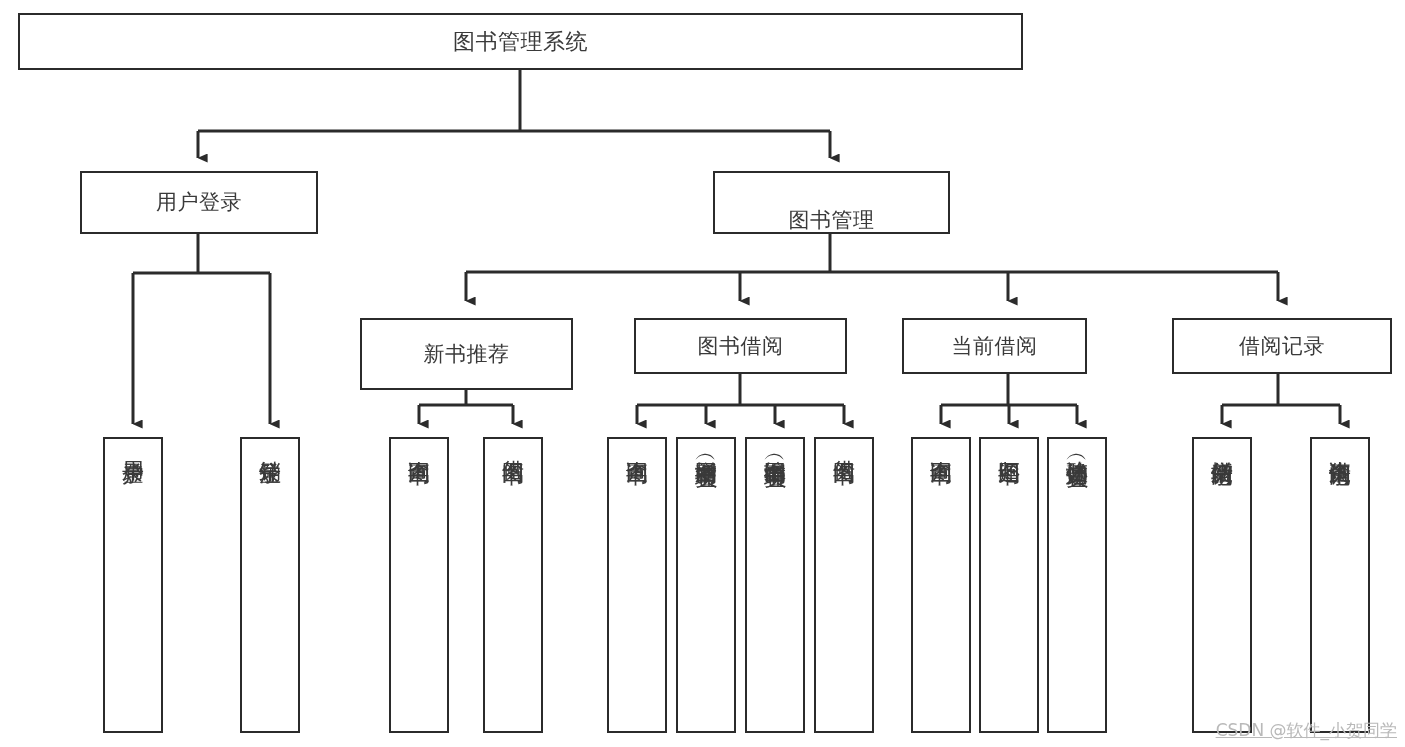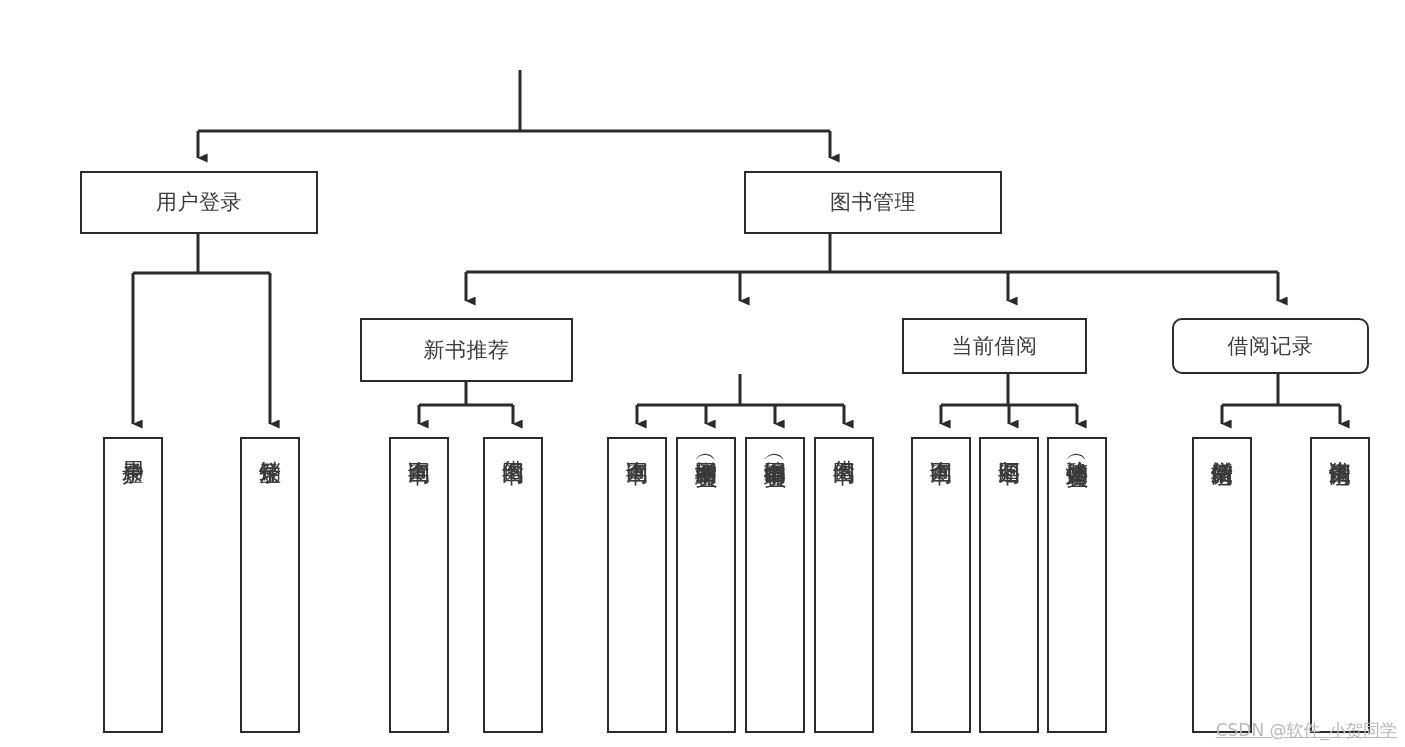--- a/index.html
+++ b/index.html
@@ -123,39 +123,45 @@
       <path d="M 1009,405 L 1009,424" marker-end="url(#arrowhead)"></path>
       <path d="M 1077,405 L 1077,424" marker-end="url(#arrowhead)"></path>
 
       <path d="M 1278,374 L 1278,405"></path>
       <path d="M 1222,405 L 1340,405"></path>
       <path d="M 1222,405 L 1222,424" marker-end="url(#arrowhead)"></path>
       <path d="M 1340,405 L 1340,424" marker-end="url(#arrowhead)"></path>
     </g>
   </svg>
 
+  <div class="node root horizontal" style="left:18px; top:13px; width:1005px; height:57px;">
+    <span class="node-label">图书管理系统</span>
+  </div>
 
   <div class="node horizontal" style="left:80px; top:171px; width:238px; height:63px;">
     <span class="node-label">用户登录</span>
   </div>
 
-  <div class="node horizontal" style="left:744px; top:171px; width:258px; height:63px;">
+  <div class="node horizontal" style="left:713px; top:171px; width:237px; height:63px;align-items:flex-end;">
     <span class="node-label">图书管理</span>
   </div>
 
-  <div class="node horizontal" style="left:360px; top:318px; width:213px; height:64px;">
+  <div class="node horizontal" style="left:360px; top:318px; width:213px; height:72px;">
     <span class="node-label">新书推荐</span>
   </div>
 
+  <div class="node horizontal" style="left:634px; top:318px; width:213px; height:56px;">
+    <span class="node-label">图书借阅</span>
+  </div>
 
   <div class="node horizontal" style="left:902px; top:318px; width:185px; height:56px;">
     <span class="node-label">当前借阅</span>
   </div>
 
-  <div class="node horizontal" style="left:1172px; top:318px; width:197px; height:56px;border-radius:10px;">
+  <div class="node horizontal" style="left:1172px; top:318px; width:220px; height:56px;">
     <span class="node-label">借阅记录</span>
   </div>
 
   <div class="node vertical" style="left:103px; top:437px; width:60px; height:296px;">
     <span class="node-label">用户登录</span>
   </div>
 
   <div class="node vertical" style="left:240px; top:437px; width:60px; height:296px;">
     <span class="node-label">注销登录</span>
   </div>

